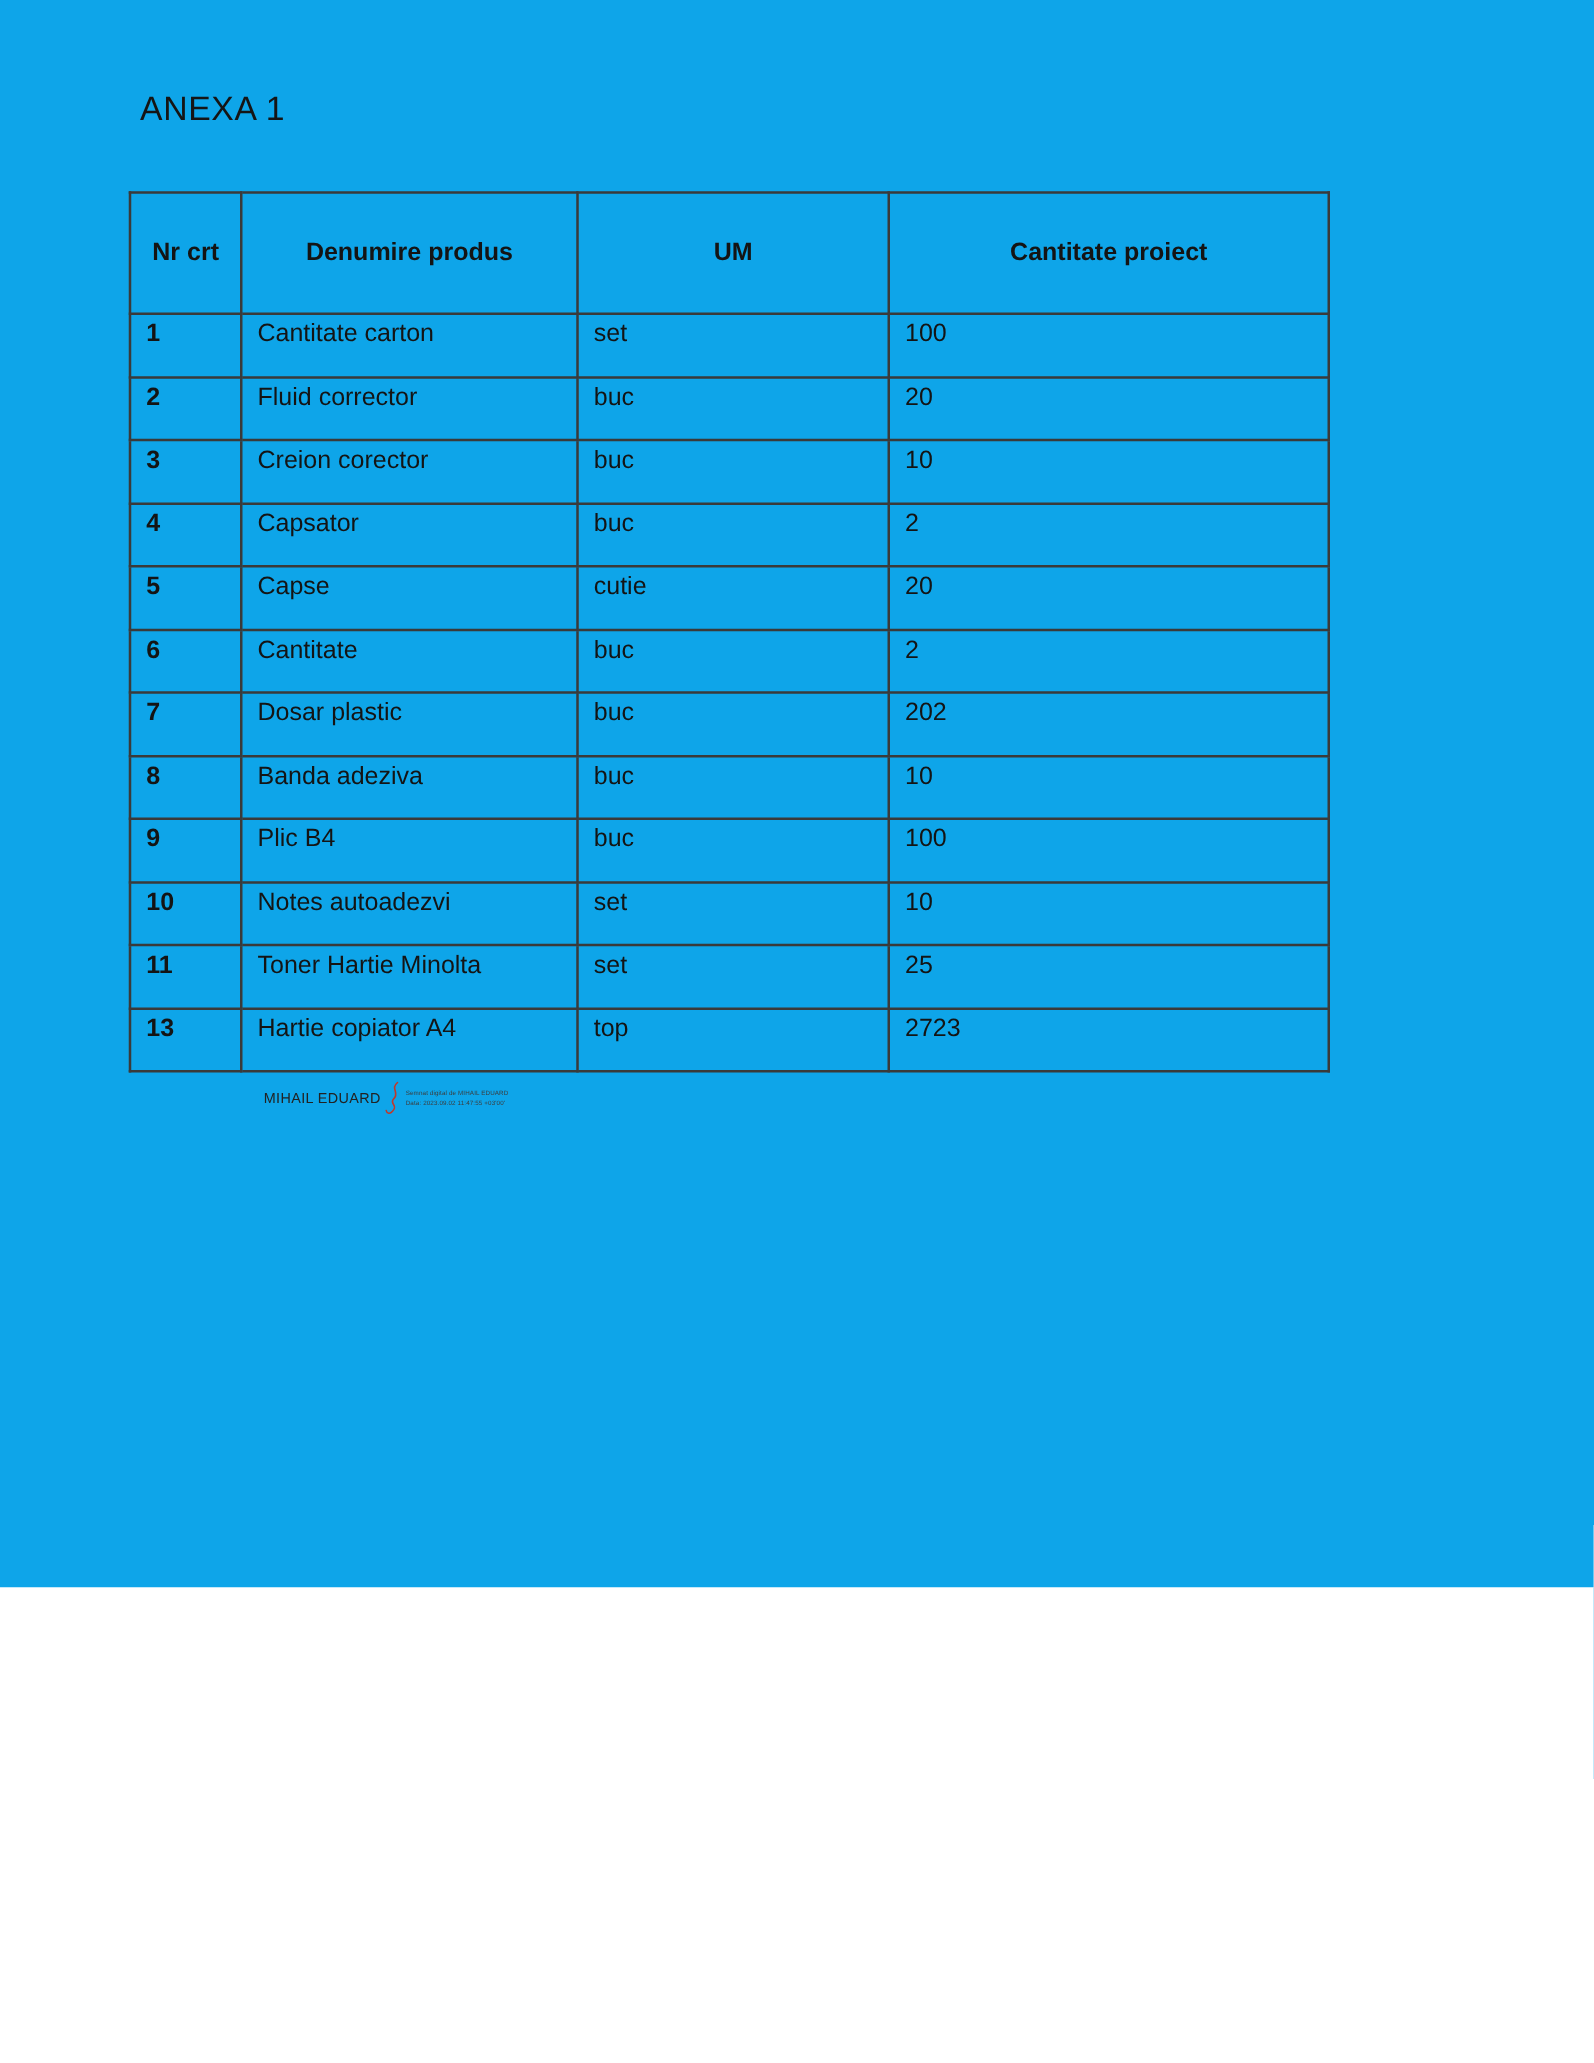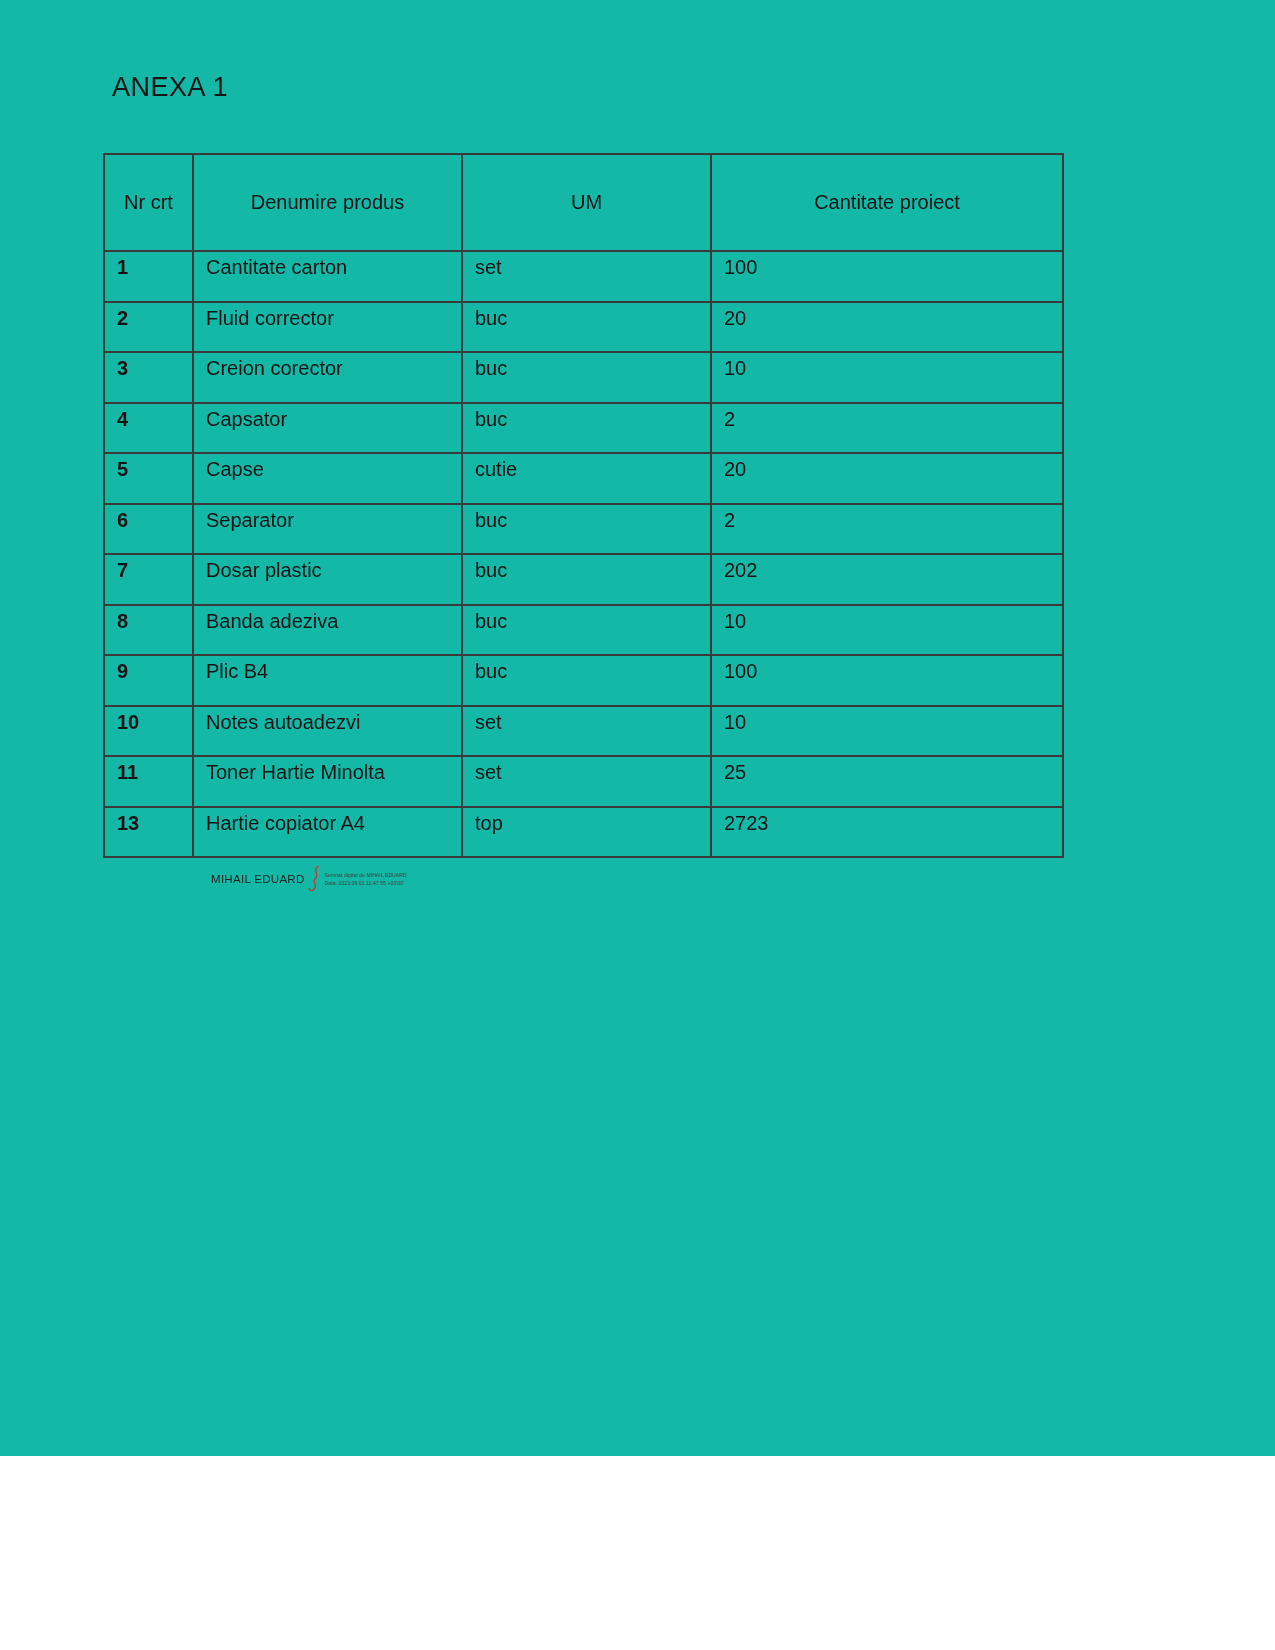--- a/index.html
+++ b/index.html
@@ -3,22 +3,22 @@
 <meta charset="utf-8">
 <style>
   html, body {
     margin: 0;
     padding: 0;
     background: #ffffff;
   }
   .page {
     position: relative;
     width: 1275px;
-    height: 1456px;
-    background: #14b8a6;
+    height: 1270px;
+    background: #0ea5e9;
     font-family: "Liberation Sans", sans-serif;
     color: #1a1a1a;
     overflow: hidden;
   }
   .doc-title {
     position: absolute;
     left: 112px;
     top: 72px;
     font-size: 27px;
     font-weight: 400;
@@ -36,21 +36,21 @@
   table.products th,
   table.products td {
     border: 2px solid #3a3a3a;
     font-size: 20px;
     color: #141414;
     overflow: hidden;
     white-space: nowrap;
   }
   table.products th {
     height: 95px;
-    font-weight: 400;
+    font-weight: 700;
     text-align: center;
     vertical-align: middle;
     padding: 0;
   }
   table.products td {
     height: 44.5px;
     vertical-align: top;
     text-align: left;
     padding: 4px 4px 0 12px;
     font-weight: 400;
@@ -138,21 +138,21 @@
           <td>2</td>
         </tr>
         <tr>
           <td class="nr-cell">5</td>
           <td>Capse</td>
           <td>cutie</td>
           <td>20</td>
         </tr>
         <tr>
           <td class="nr-cell">6</td>
-          <td>Separator</td>
+          <td>Cantitate</td>
           <td>buc</td>
           <td>2</td>
         </tr>
         <tr>
           <td class="nr-cell">7</td>
           <td>Dosar plastic</td>
           <td>buc</td>
           <td>202</td>
         </tr>
         <tr>

